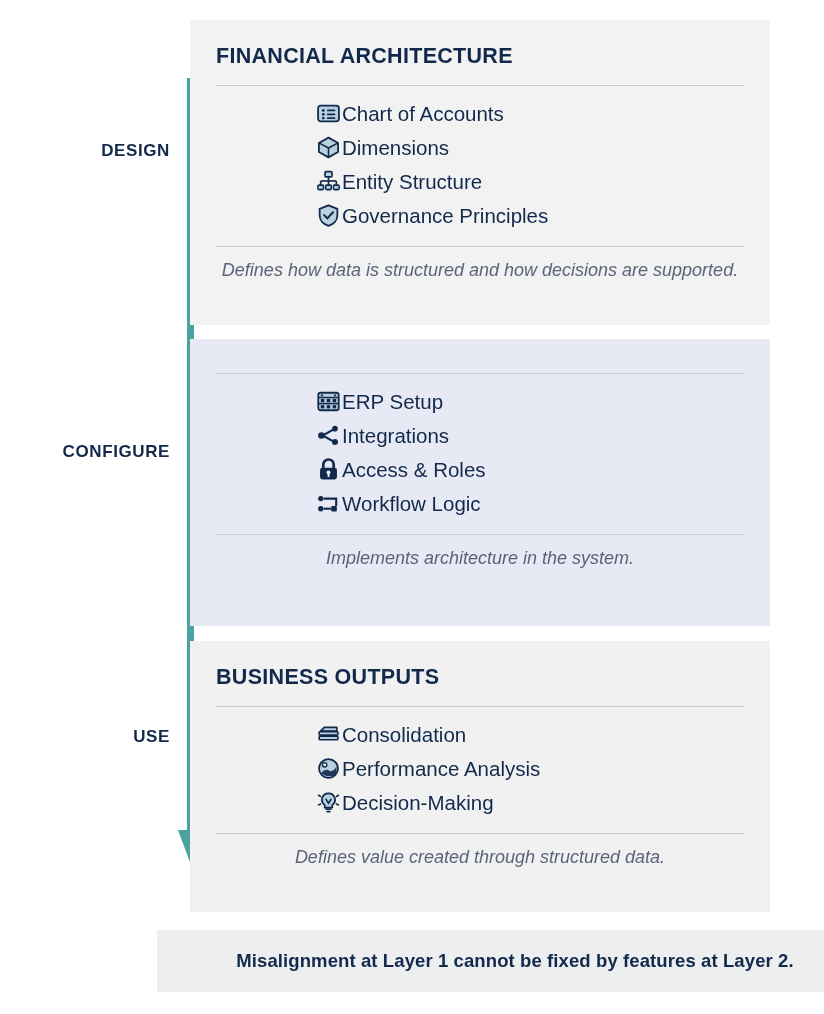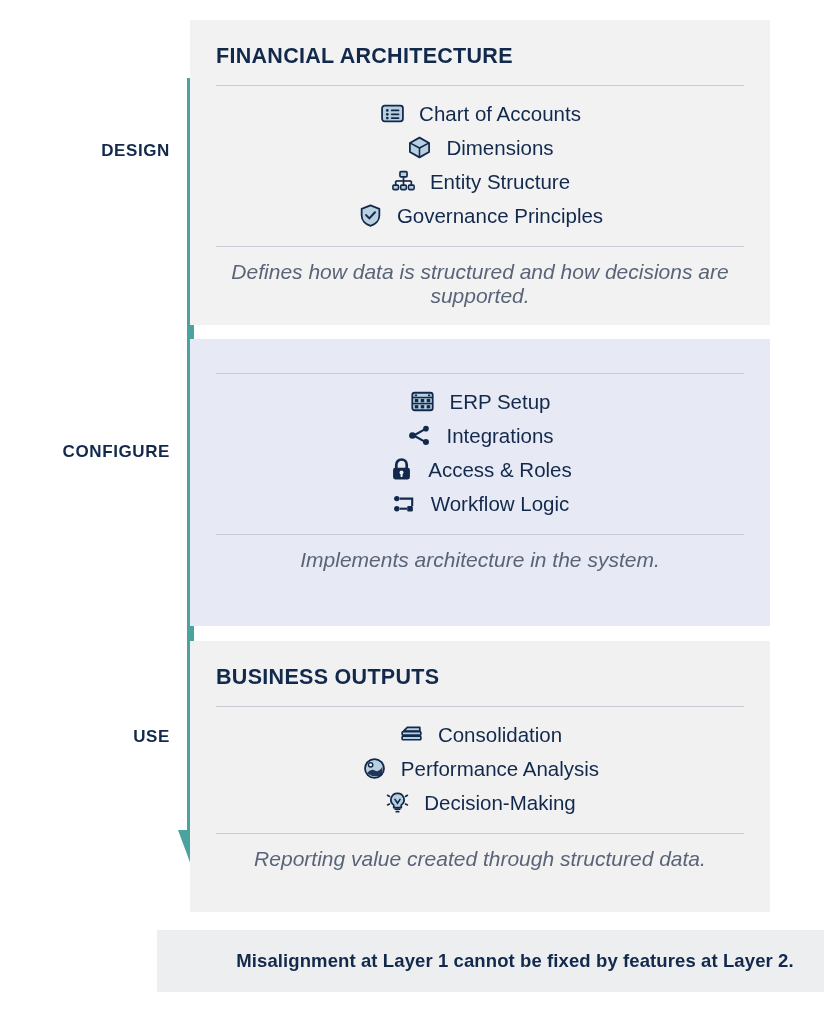--- a/index.html
+++ b/index.html
@@ -76,45 +76,43 @@
     list-style: none;
     margin: 0;
     padding: 14px 0 0 0;
     display: flex;
     flex-direction: column;
     align-items: center;
   }
   .item-row {
     display: flex;
     align-items: center;
-    gap: 13px;
     margin: 0 0 7px 0;
     width: 330px;
-    justify-content: center;
   }
   .item-icon {
     width: 27px;
     height: 27px;
     flex: 0 0 27px;
     display: flex;
     align-items: center;
     justify-content: center;
   }
   .item-icon svg { display: block; }
   .item-label {
     font-size: 20.5px;
     color: #12294c;
     line-height: 1.25;
     white-space: nowrap;
   }
 
   .card-caption {
     text-align: center;
     font-style: italic;
-    font-size: 21px;
+    font-size: 18px;
     color: #5a6478;
     margin: 13px 0 0 0;
   }
 
   
   #footer-banner {
     position: absolute;
     left: 157px;
     top: 930px;
     width: 716px;
@@ -313,18 +311,18 @@
           <line x1="21.6" y1="5" x2="19.6" y2="6.2" stroke="#12294c" stroke-width="1.5" stroke-linecap="round"></line>
           <line x1="2.4" y1="14.4" x2="4.4" y2="13.4" stroke="#12294c" stroke-width="1.5" stroke-linecap="round"></line>
           <line x1="21.6" y1="14.4" x2="19.6" y2="13.4" stroke="#12294c" stroke-width="1.5" stroke-linecap="round"></line>
         </svg>
       </span>
       <span class="item-label">Decision-Making</span>
     </li>
 
   </ul>
   <div class="rule bottom"></div>
-  <p class="card-caption">Reporting value created through structured data.</p>
+  <p class="card-caption">Defines value created through structured data.</p>
 </section>
 
 <div id="footer-banner">
   <span id="footer-banner-text">Misalignment at Layer 1 cannot be fixed by features at Layer 2.</span>
 </div>
 
 </body></html>

